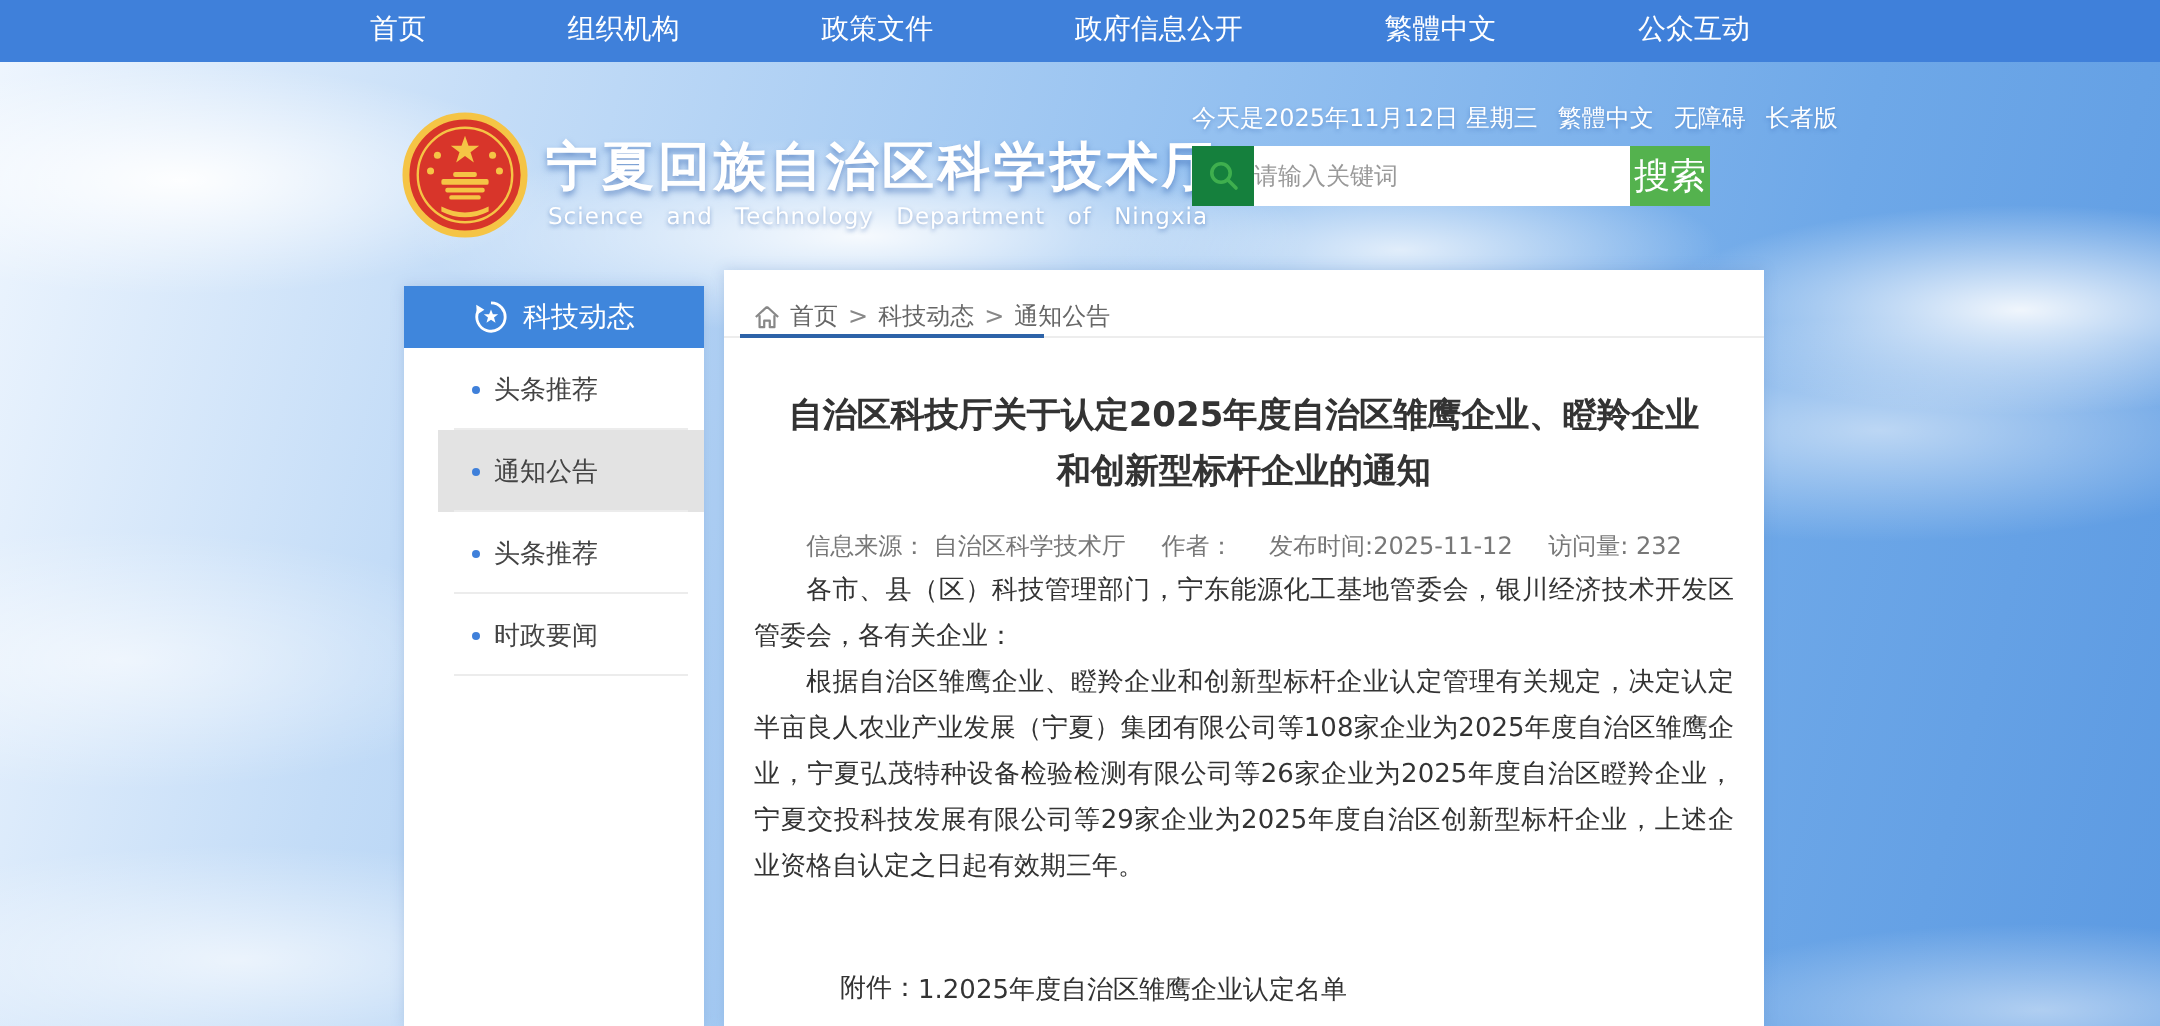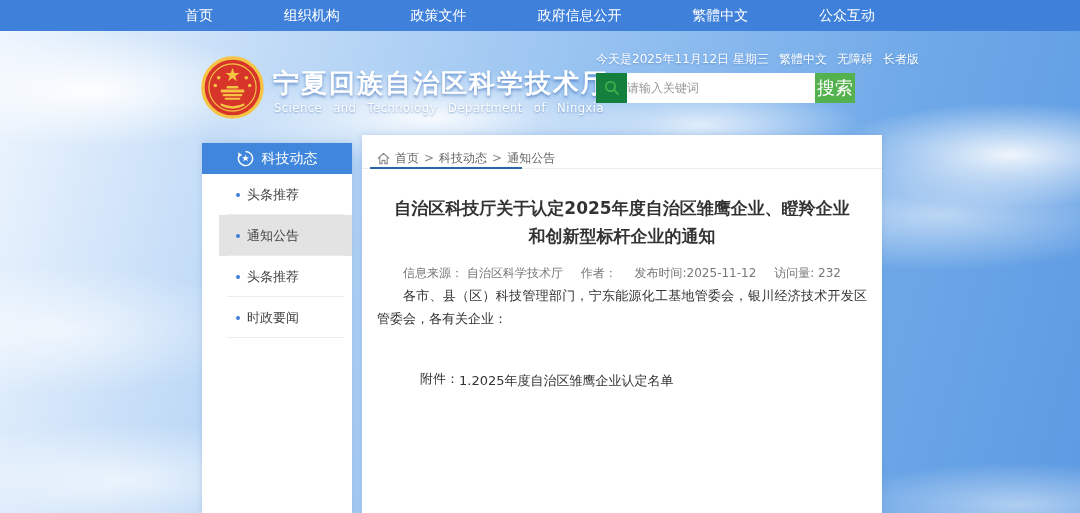--- a/index.html
+++ b/index.html
@@ -225,20 +225,21 @@
 
   <div class="article-meta">
     <span>信息来源： 自治区科学技术厅</span>
     <span>作者：</span>
     <span>发布时间:2025-11-12</span>
     <span>访问量: 232</span>
   </div>
 
   <div class="article-body">
     <p>各市、县（区）科技管理部门，宁东能源化工基地管委会，银川经济技术开发区管委会，各有关企业：</p>
+    <p>根据自治区雏鹰企业、瞪羚企业和创新型标杆企业认定管理有关规定，决定认定半亩良人农业产业发展（宁夏）集团有限公司等108家企业为2025年度自治区雏鹰企业，宁夏弘茂特种设备检验检测有限公司等26家企业为2025年度自治区瞪羚企业，宁夏交投科技发展有限公司等29家企业为2025年度自治区创新型标杆企业，上述企业资格自认定之日起有效期三年。</p>
   </div>
 
   <div class="attachments">
     <span class="attach-label">附件：</span>
     <div class="attach-list">
       <div>1.2025年度自治区雏鹰企业认定名单</div>
 
     </div>
   </div>
 </div>

